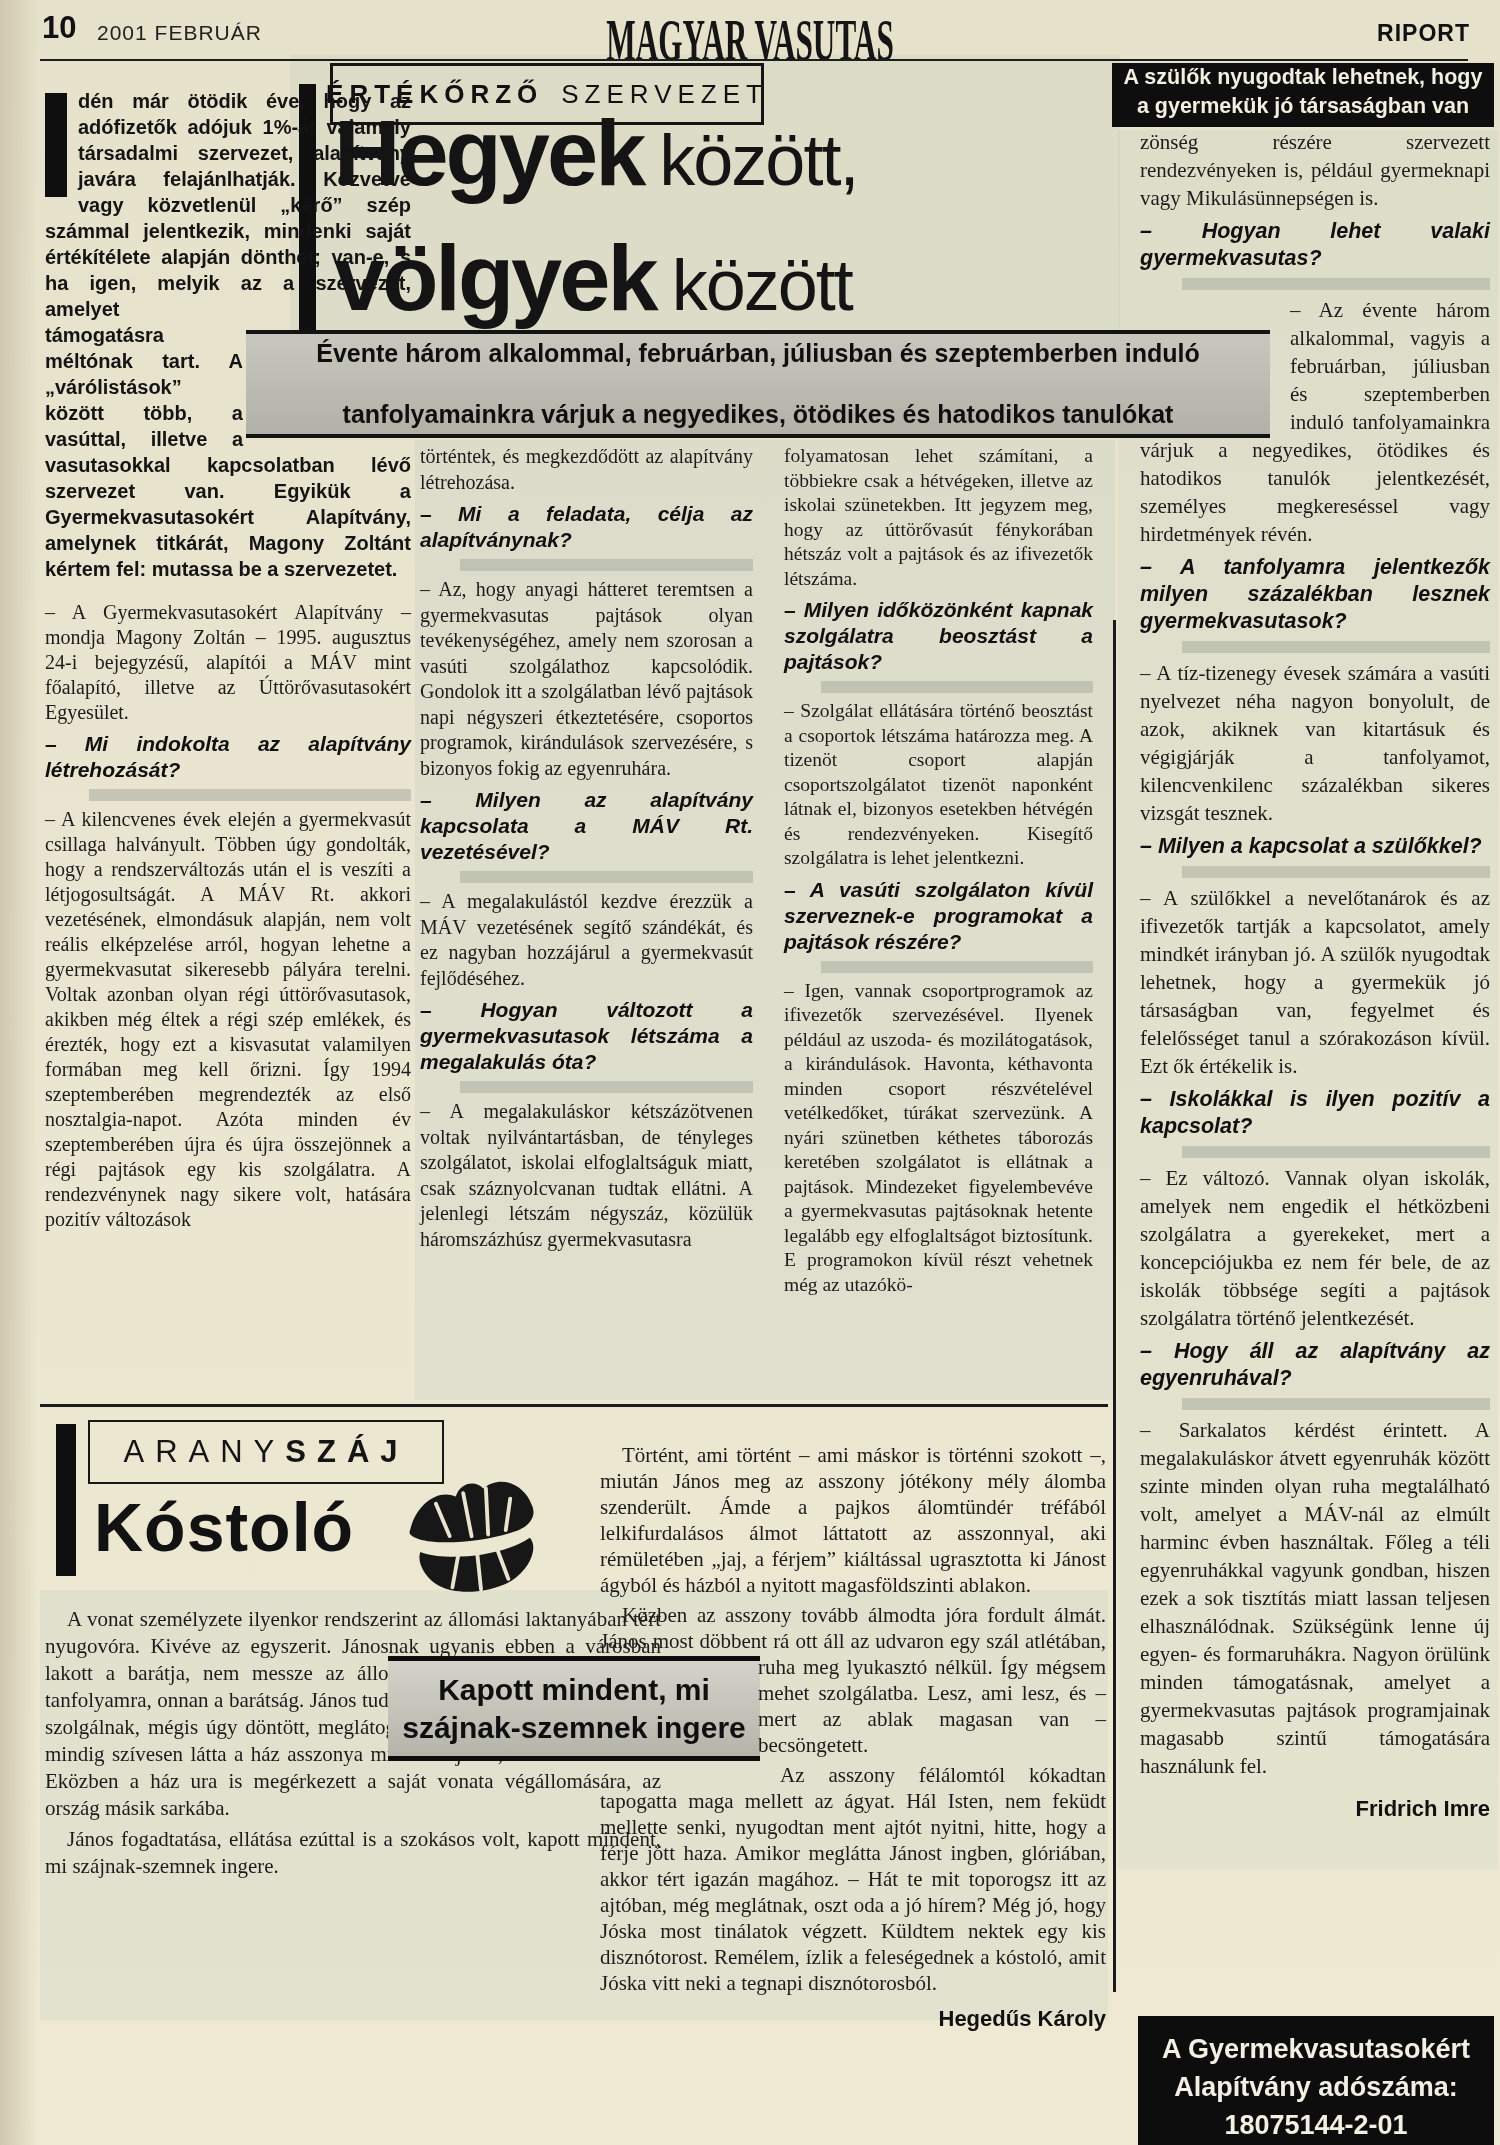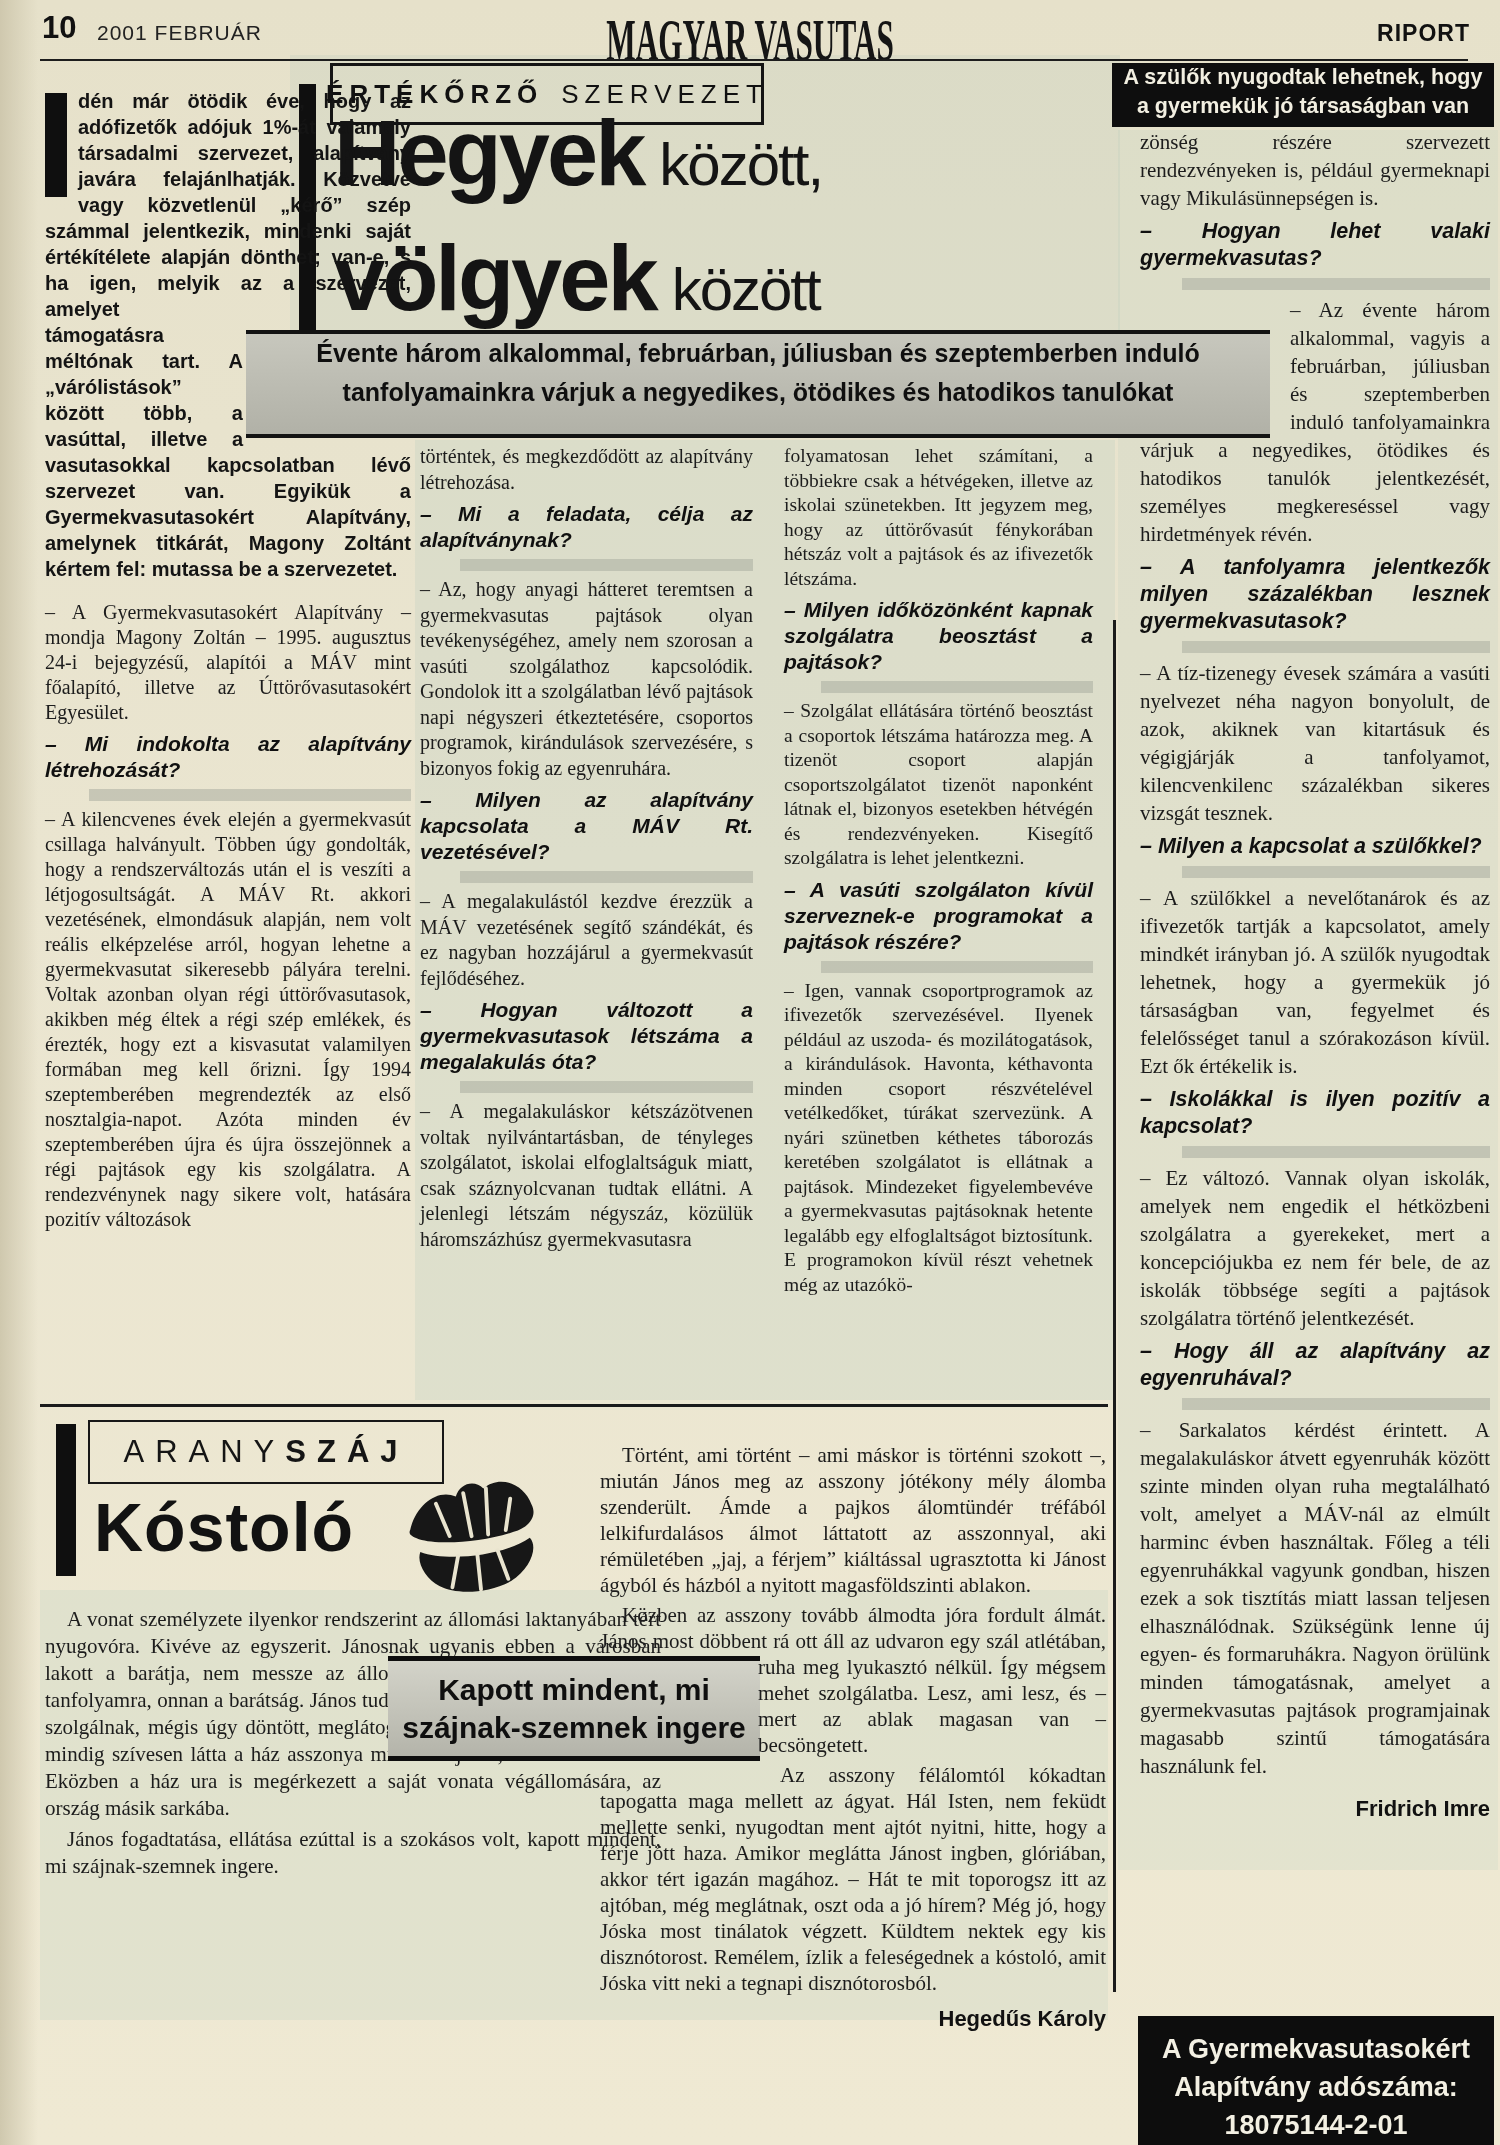--- a/index.html
+++ b/index.html
@@ -24,31 +24,31 @@
     left:330px;top:63px;width:428px;height:56px;border:3px solid #141414;
     display:flex;align-items:center;justify-content:center;gap:18px;
     font-family:"Liberation Sans",sans-serif;font-size:26px;letter-spacing:6px;color:#111;white-space:nowrap;
   }
   .kicker-strong{font-weight:700;}
   .kicker-light{font-weight:400;}
   .headline-bar{left:299px;top:84px;width:17px;height:252px;background:#0f0f0f;}
   .headline{left:334px;top:104px;font-family:"Liberation Sans",sans-serif;color:#141414;white-space:nowrap;}
   .headline .row{line-height:99px;}
   .hl-strong{font-weight:700;font-size:92px;letter-spacing:-3px;}
-  .hl-light{font-weight:400;font-size:60px;letter-spacing:-2px;margin-left:16px;}
+  .hl-light{font-weight:400;font-size:72px;letter-spacing:-2px;margin-left:16px;}
   .pullquote-box{
     left:1112px;top:63px;width:382px;height:64px;background:#0e0e0e;color:#f2efe1;
     display:flex;flex-direction:column;align-items:center;justify-content:flex-start;
     font:700 21.5px/1.35 "Liberation Sans",sans-serif;text-align:center;
   }
   .standfirst{
     left:246px;top:330px;width:1024px;height:100px;
     border-top:4px solid #131313;border-bottom:4px solid #131313;
     background:linear-gradient(180deg,#c7c7bd,#b1b1a7);
-    display:flex;flex-direction:column;align-items:center;justify-content:flex-start;
+    display:flex;flex-direction:column;align-items:center;justify-content:space-between;
     font:700 25px/1.55 "Liberation Sans",sans-serif;color:#0f0f0f;text-align:center;
   }
   
   .col{position:absolute;}
   .col p{margin:0 0 6px;text-align:justify;}
   #col1{left:45px;top:88px;width:366px;}
   .intro-p{font:700 20px/26px "Liberation Sans",sans-serif;color:#141414;text-align:justify;}
   .dropcap{float:left;width:22px;height:104px;background:#0f0f0f;color:transparent;margin:5px 11px 3px 0;}
   .sp{display:block;}
   .spr1{float:right;width:168px;height:138px;}

